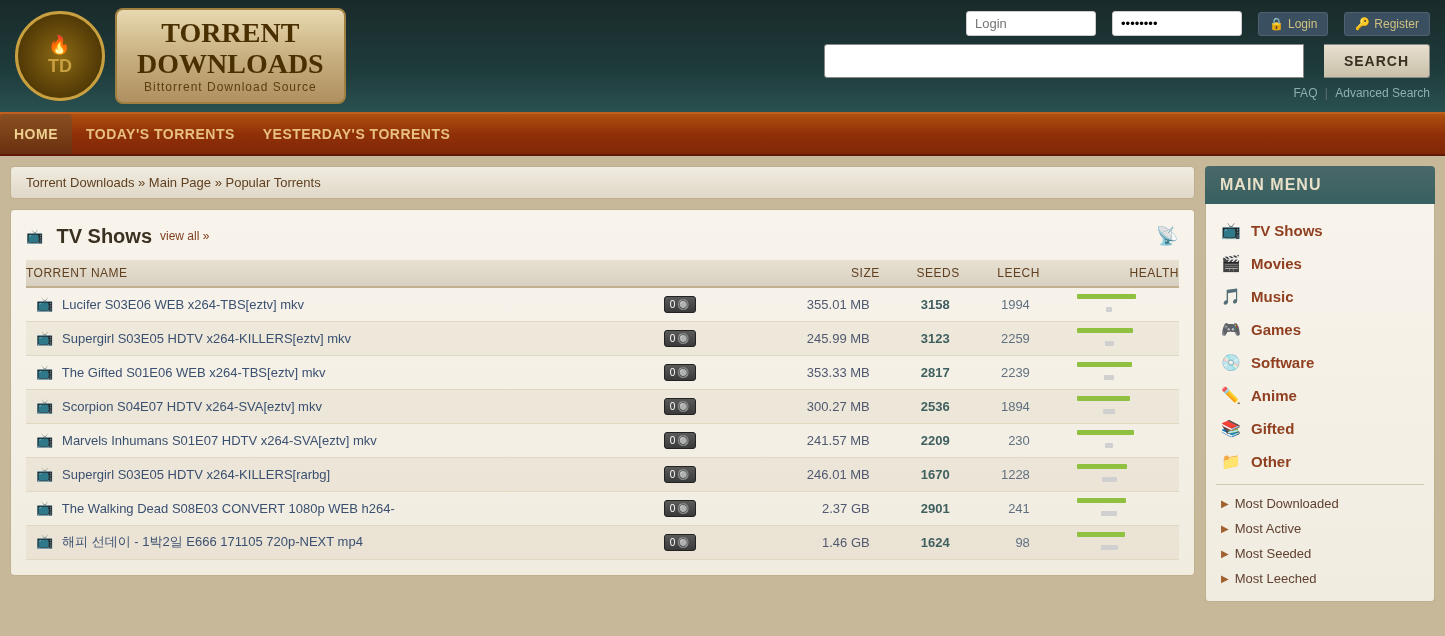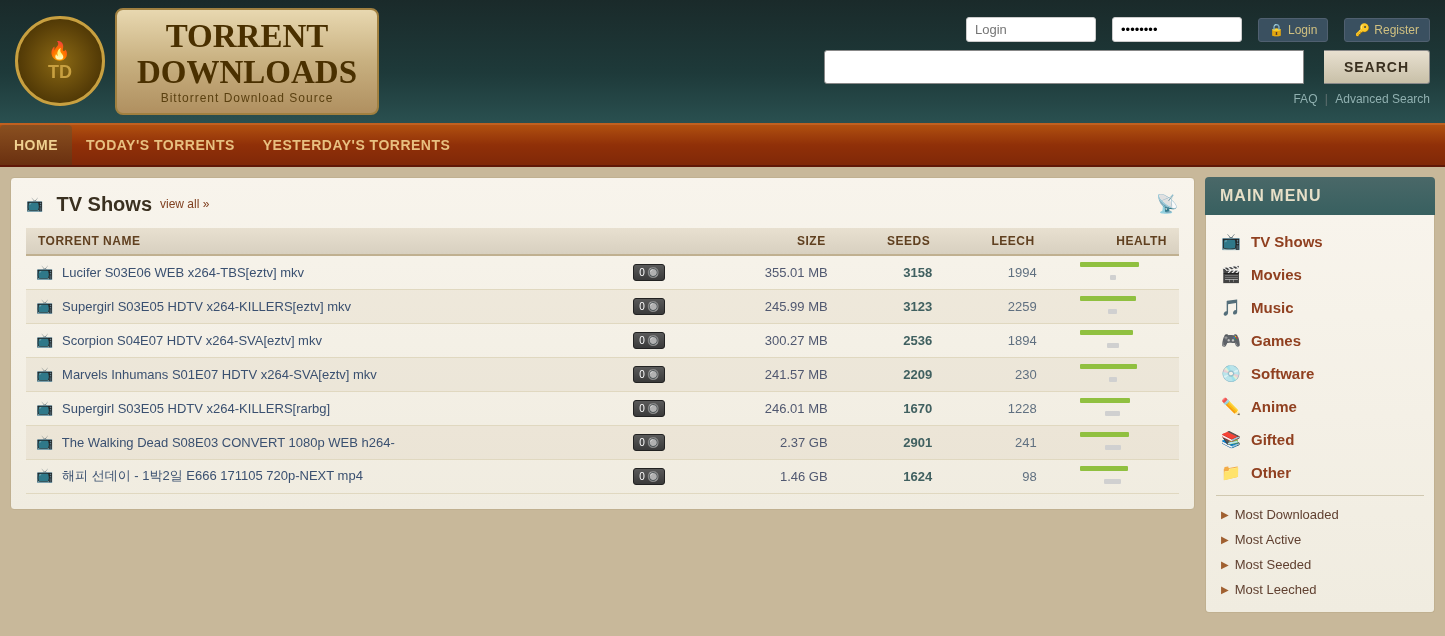--- a/index.html
+++ b/index.html
@@ -36,21 +36,21 @@
       text-align: center;
     }
     .logo-text-area {
       background: linear-gradient(180deg, #e8d8b0 0%, #c8b080 50%, #b09060 100%);
       border: 2px solid #a08040;
       border-radius: 8px;
       padding: 8px 20px;
       text-align: center;
     }
     .logo-title {
-      font-size: 33px;
+      font-size: 28px;
       font-weight: bold;
       color: #4a3000;
       font-family: 'Times New Roman', serif;
       line-height: 1.1;
     }
     .logo-subtitle {
       font-size: 12px;
       color: #5a4010;
       letter-spacing: 1px;
     }
@@ -202,25 +202,25 @@
     }
 
     
     .torrent-table {
       width: 100%;
       border-collapse: collapse;
     }
     .torrent-table th {
       background: linear-gradient(180deg, #e8e0d0 0%, #d8d0c0 100%);
       border-bottom: 2px solid #c0b090;
-      padding: 6px 12px;
+      padding: 6px 0;
       text-align: left;
       color: #604020;
       font-size: 12px;
-      font-weight: bold;
+      font-weight: normal;
       letter-spacing: 0.5px;
     }
     .torrent-table th.right { text-align: right; }
     .torrent-table td {
       padding: 6px 10px;
       border-bottom: 1px solid #e0d8c0;
       vertical-align: middle;
     }
     .torrent-table tr:nth-child(even) td {
       background: rgba(200,180,150,0.15);
@@ -346,20 +346,27 @@
 
 <div class="nav-bar">
   <a class="nav-item active" href="#">HOME</a>
   <a class="nav-item" href="#">TODAY'S TORRENTS</a>
   <a class="nav-item" href="#">YESTERDAY'S TORRENTS</a>
 </div>
 
 <div class="main-container">
   <div class="content-area">
 
+    <div class="breadcrumb-bar">
+      <a href="#">Torrent Downloads</a>
+      <span> » </span>
+      <a href="#">Main Page</a>
+      <span> » </span>
+      <span>Popular Torrents</span>
+    </div>
 
     <div class="torrents-section">
       <div class="section-header">
         <div class="section-title">
           <span class="tv-icon">📺</span>
           <h2>TV Shows</h2>
           <a class="view-all" href="#">view all »</a>
         </div>
         <span class="rss-icon">📡</span>
       </div>
@@ -414,20 +421,41 @@
       <td class="health-cell">
         <div style="width:65px; display:inline-block;">
           <div style="height:5px; background:#90c040; width:56px; border-radius:1px; margin-bottom:1px;"></div>
           <div style="height:5px; background:#d0d0d0; width:9px; border-radius:1px; display:inline-block;"></div>
         </div>
       </td>
     </tr>
             <tr>
       <td>
         <span class="tv-icon">📺</span>
+        <a class="torrent-link" href="#">The Gifted S01E06 WEB x264-TBS[eztv] mkv</a>
+      </td>
+      <td>
+        <button class="toggle-btn">
+          <span>0</span>
+          <span>🔘</span>
+        </button>
+      </td>
+      <td class="size-cell">353.33 MB</td>
+      <td class="seeds-cell">2817</td>
+      <td class="leech-cell">2239</td>
+      <td class="health-cell">
+        <div style="width:65px; display:inline-block;">
+          <div style="height:5px; background:#90c040; width:55px; border-radius:1px; margin-bottom:1px;"></div>
+          <div style="height:5px; background:#d0d0d0; width:10px; border-radius:1px; display:inline-block;"></div>
+        </div>
+      </td>
+    </tr>
+            <tr>
+      <td>
+        <span class="tv-icon">📺</span>
         <a class="torrent-link" href="#">Scorpion S04E07 HDTV x264-SVA[eztv] mkv</a>
       </td>
       <td>
         <button class="toggle-btn">
           <span>0</span>
           <span>🔘</span>
         </button>
       </td>
       <td class="size-cell">300.27 MB</td>
       <td class="seeds-cell">2536</td>

